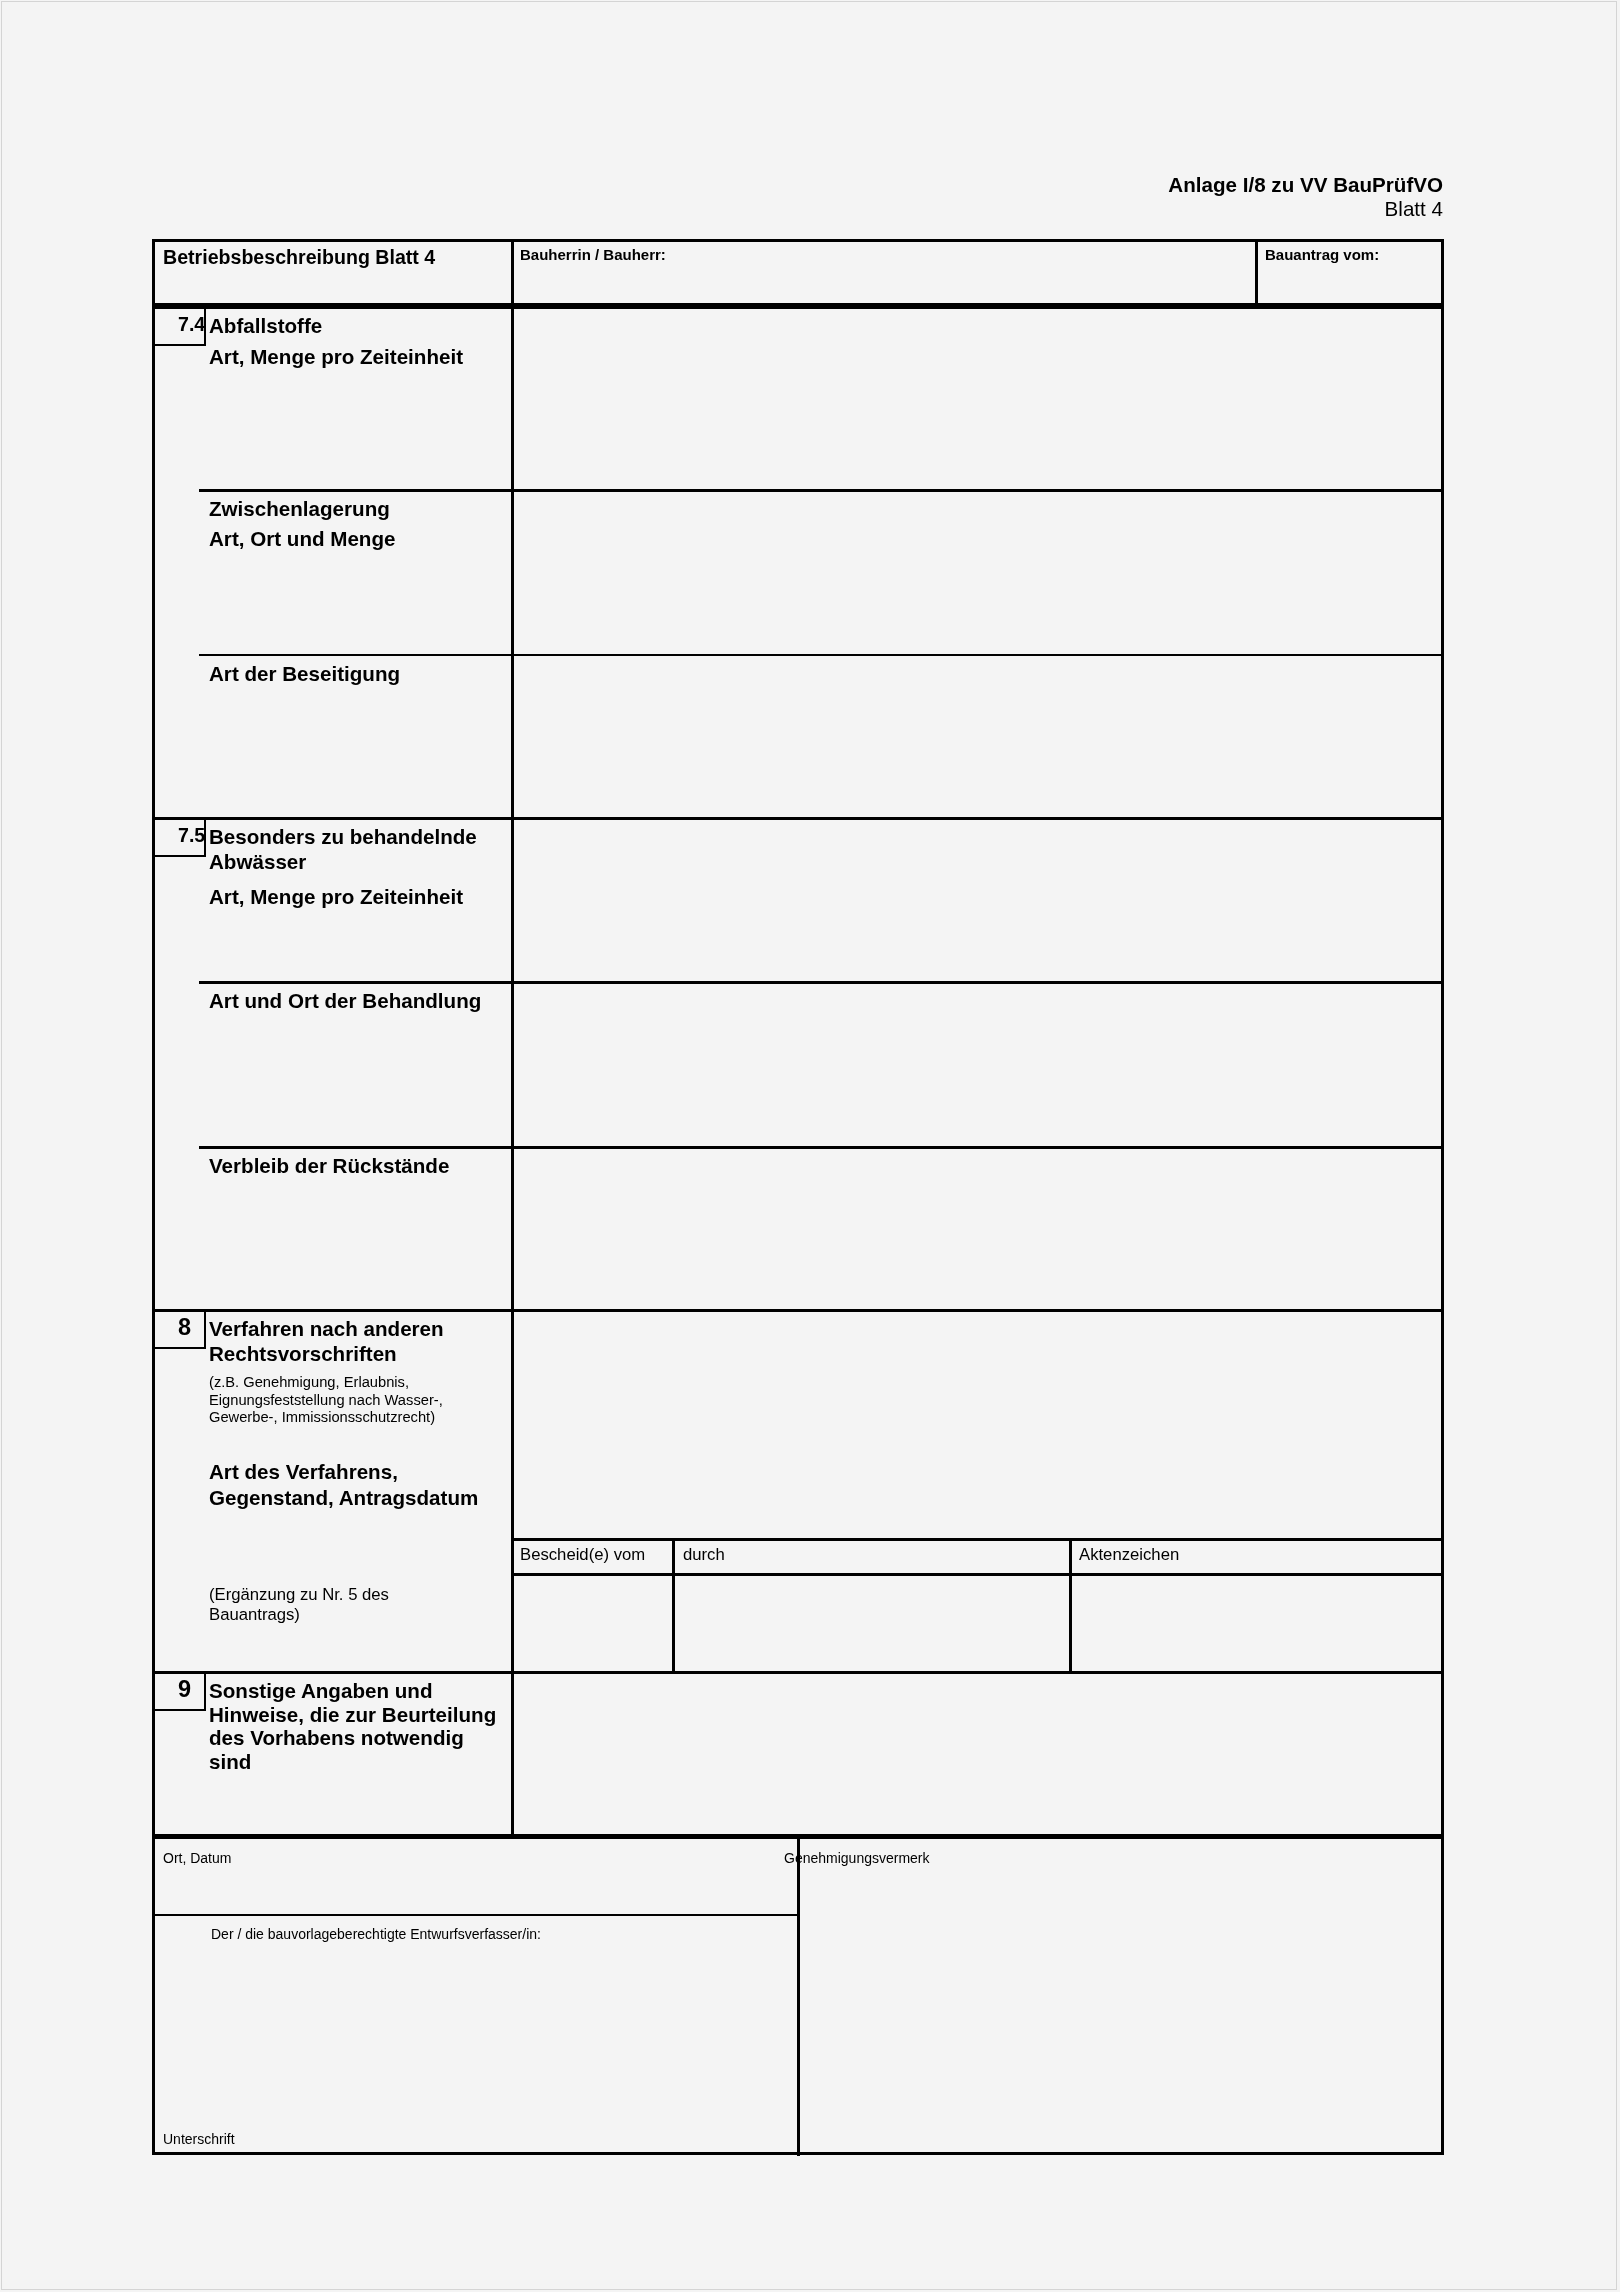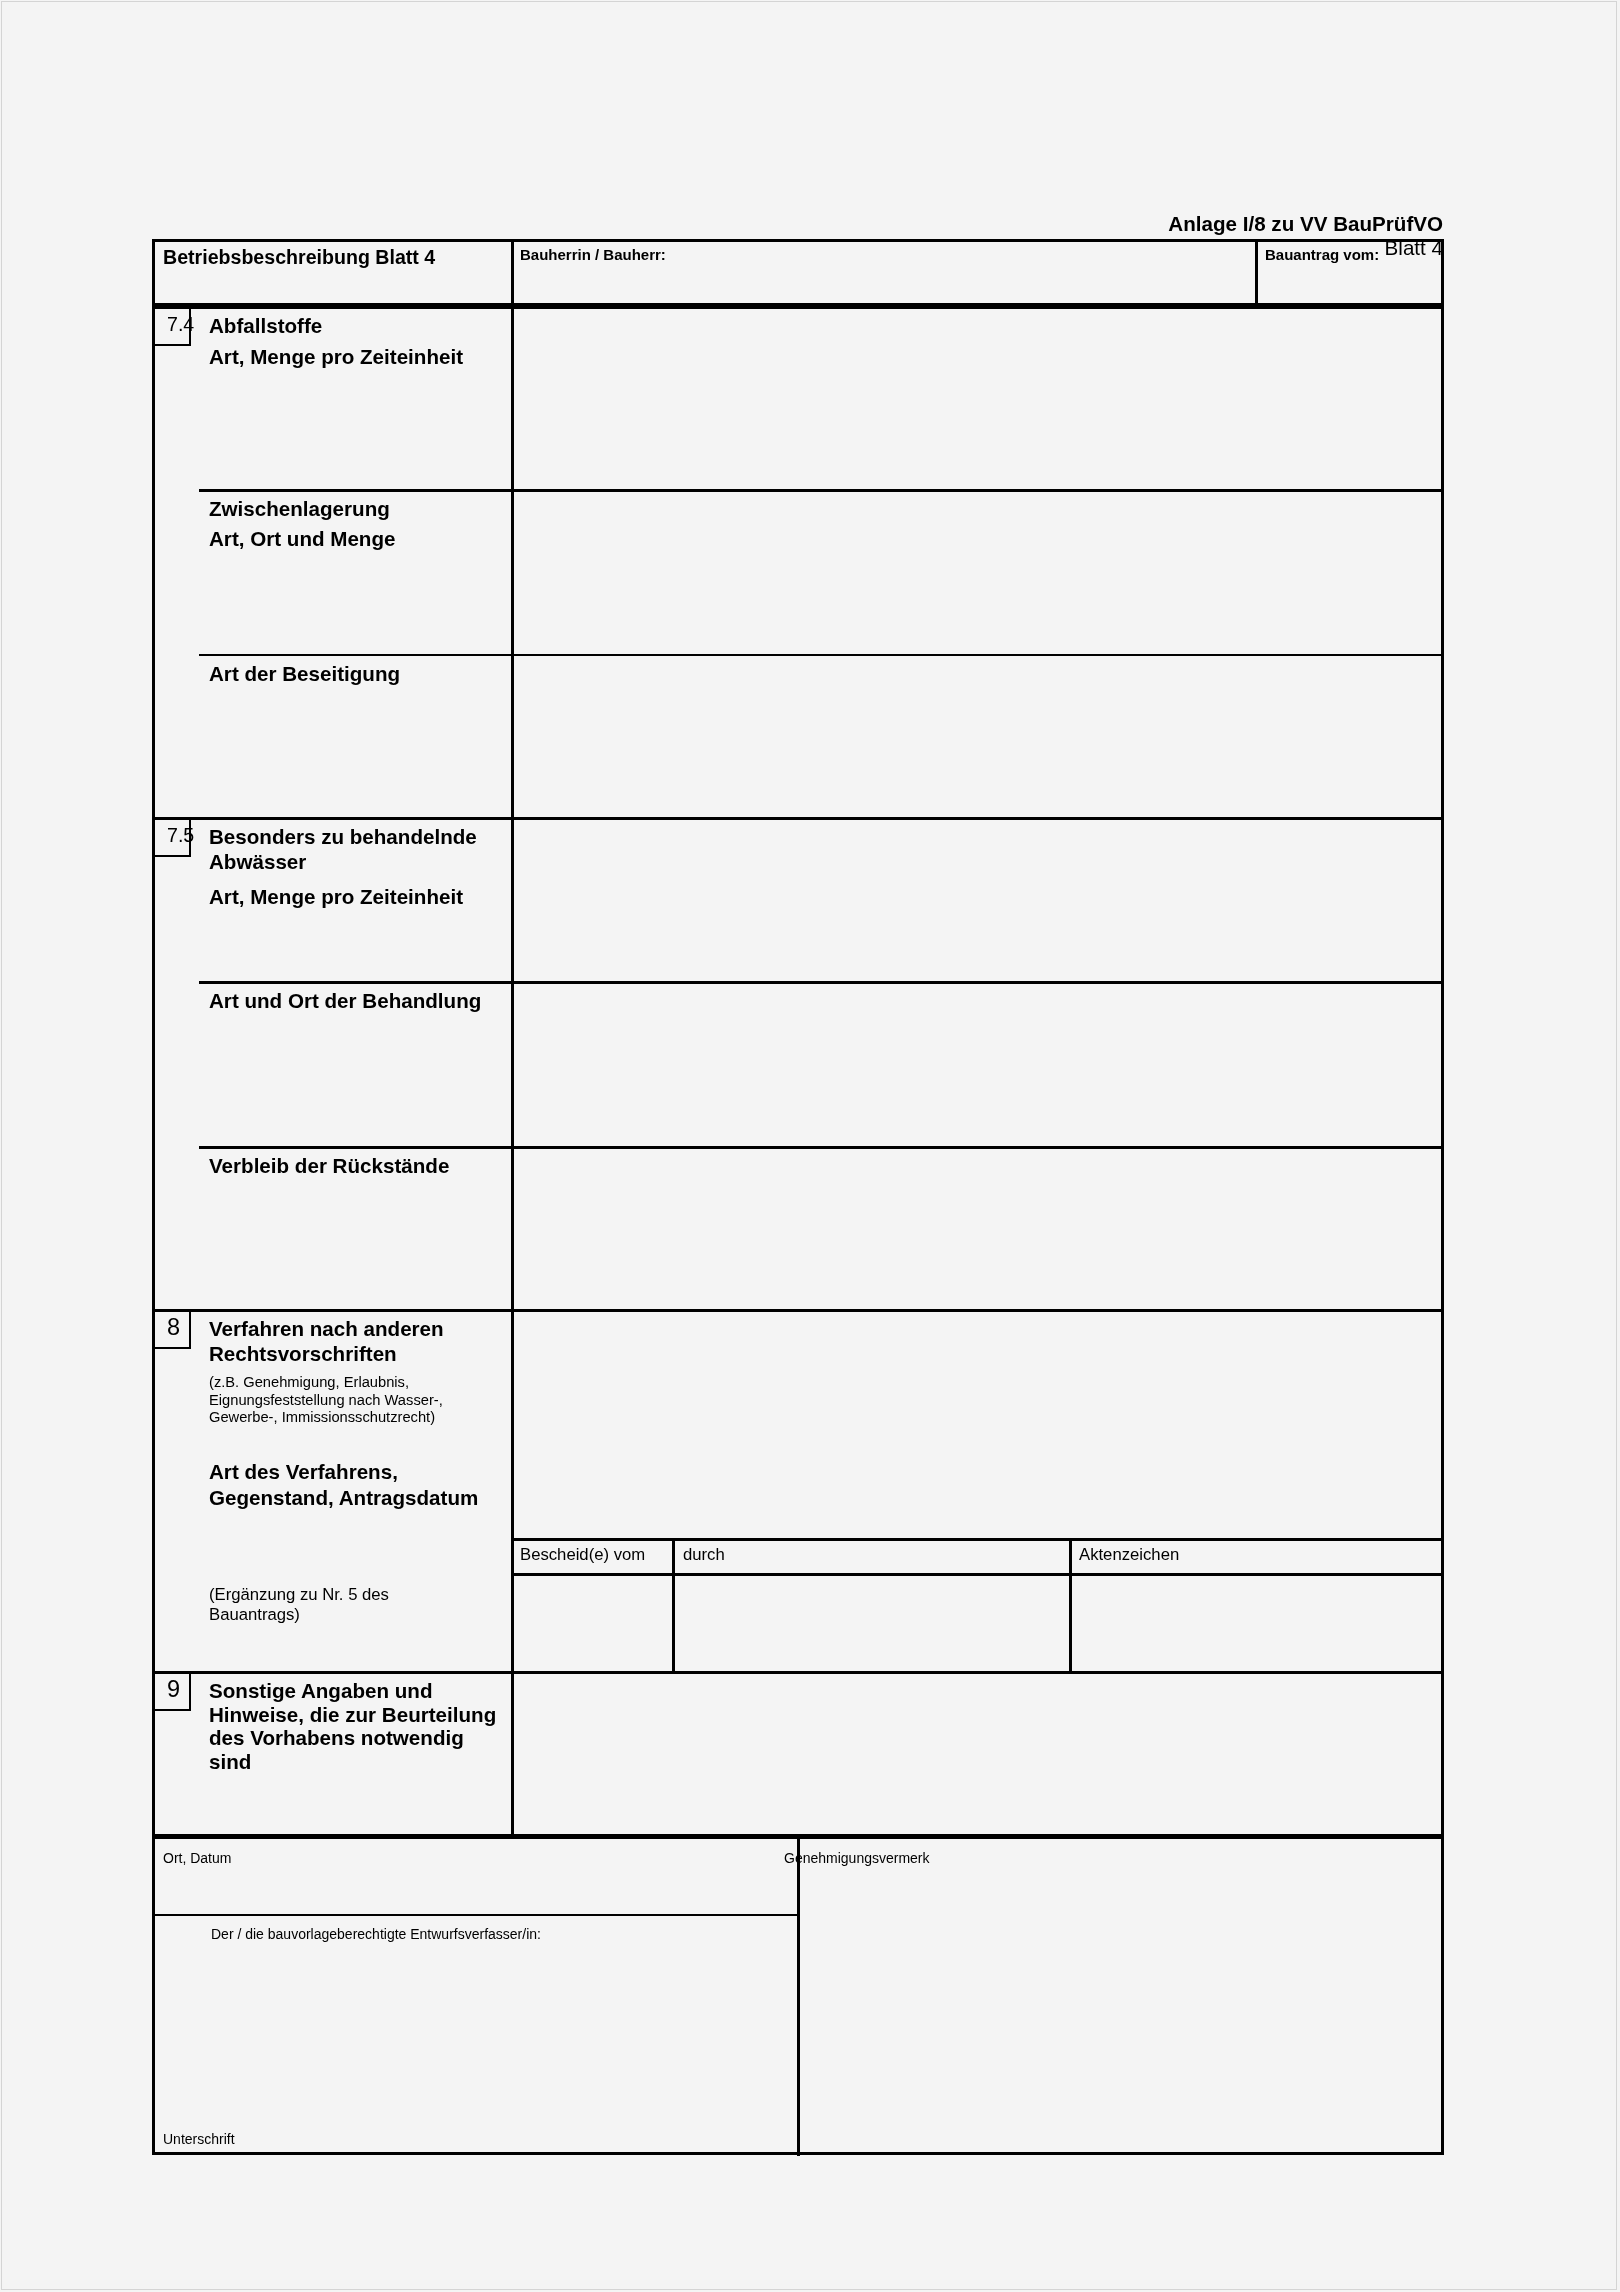--- a/index.html
+++ b/index.html
@@ -15,21 +15,21 @@
       color: #000;
       overflow: hidden;
     }
     .page-border {
       position: absolute;
       left: 1px; top: 1px;
       width: 1616px; height: 2289px;
       border: 1px solid #d4d4d4;
       box-sizing: border-box;
     }
-    .abs { position: absolute; margin-top: 39px; }
+    .abs { position: absolute; }
     .hdr-right {
       right: 177px;
       text-align: right;
       font-size: 20.6px;
       line-height: 23.5px;
     }
     .hdr-right .bold { font-weight: bold; }
     .line { position: absolute; background: #000; }
     .bold-label {
       position: absolute;
@@ -49,29 +49,29 @@
       line-height: 16.7px;
     }
     .reg-label {
       position: absolute;
       font-size: 14px;
       line-height: 21.6px;
     }
     .num-box {
       position: absolute;
       left: 152px;
-      width: 39px;
+      width: 54px;
       height: 37px;
       border-right: 2.9px solid #000;
       border-bottom: 2.9px solid #000;
       box-sizing: border-box;
-      font-weight: normal;
+      font-weight: bold;
       font-size: 19.6px;
       line-height: 31px;
-      padding-left: 15px;
+      padding-left: 26px;
     }
     .num-box.big { font-size: 23.5px; }
     .field {
       position: absolute;
       background: transparent;
     }
   </style>
 </head>
 <body>
 

